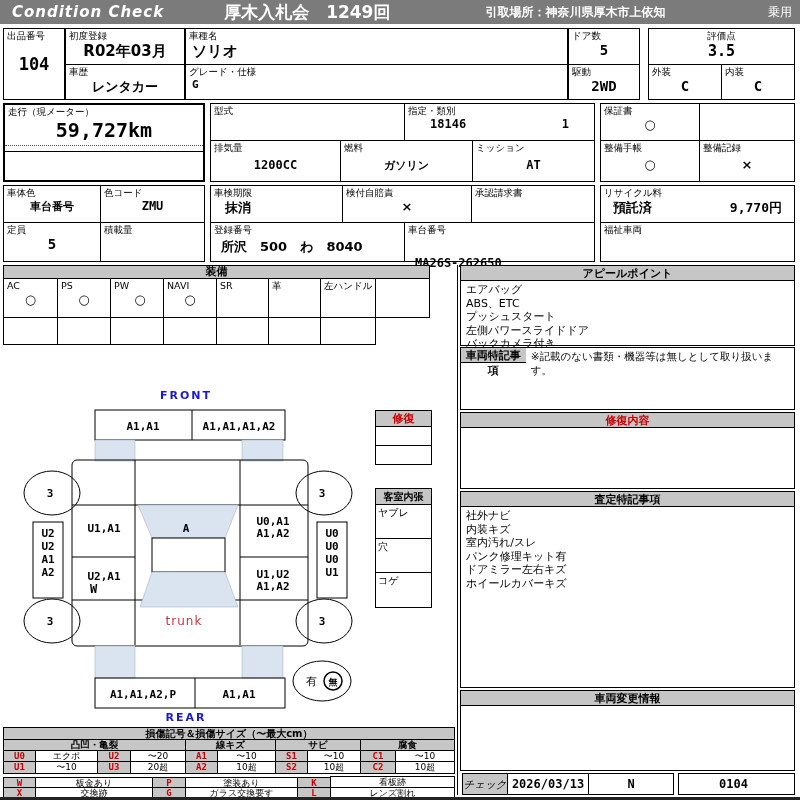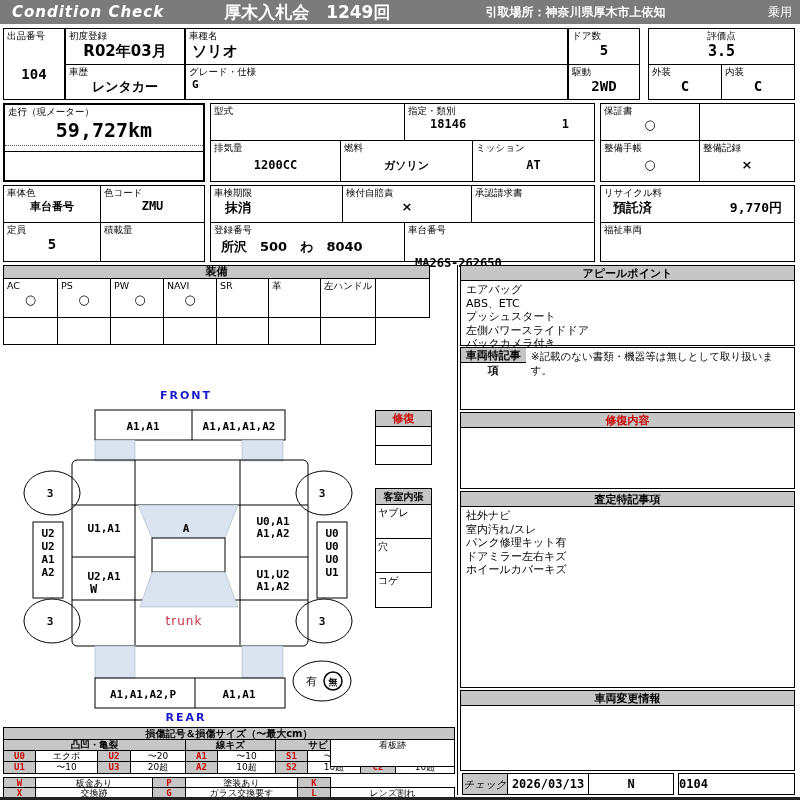--- a/index.html
+++ b/index.html
@@ -51,21 +51,21 @@
 
   <div class="abs hbar">
     <span class="brand">Condition  Check</span>
     <span class="htitle">厚木入札会　1249回</span>
     <span class="hpick">引取場所：神奈川県厚木市上依知</span>
     <span class="hcat">乗用</span>
   </div>
 
   <div class="abs cell" style="left:3px;top:28px;width:62px;height:72px">
     <div class="lb">出品番号</div>
-    <div class="cv" style="font-size:14px;margin-top:24px">104</div>
+    <div class="cv" style="font-size:17px;margin-top:12px">104</div>
   </div>
   <div class="abs cell" style="left:65px;top:28px;width:120px;height:37px">
     <div class="lb">初度登録</div>
     <div class="cvj" style="font-size:15px">R02年03月</div>
   </div>
   <div class="abs cell" style="left:65px;top:64px;width:120px;height:36px">
 
     <div class="lb">車歴</div>
     <div class="cvj">レンタカー</div>
   </div>
@@ -241,20 +241,21 @@
   </div>
 
   <div class="abs panel" style="left:460px;top:412px;width:335px;height:77px">
     <div class="ptitle red">修復内容</div>
   </div>
 
   <div class="abs panel" style="left:460px;top:491px;width:335px;height:197px">
     <div class="ptitle">査定特記事項</div>
     <div class="plist">
       <div>社外ナビ</div>
+      <div>内装キズ</div>
       <div>室内汚れ/スレ</div>
       <div>パンク修理キット有</div>
       <div>ドアミラー左右キズ</div>
       <div>ホイールカバーキズ</div>
     </div>
   </div>
 
   <div class="abs panel" style="left:460px;top:690px;width:335px;height:81px">
     <div class="ptitle">車両変更情報</div>
   </div>
@@ -262,21 +263,21 @@
   <div class="abs cell" style="left:462px;top:773px;width:46px;height:22px;background:#c6c6c6">
     <div style="font-size:10.5px;text-align:center;line-height:20px;font-style:italic">チェック</div>
   </div>
   <div class="abs cell" style="left:507px;top:773px;width:82px;height:22px">
     <div class="cv" style="font-size:12px;line-height:20px">2026/03/13</div>
   </div>
   <div class="abs cell" style="left:588px;top:773px;width:86px;height:22px">
     <div class="cv" style="font-size:12px;line-height:20px">N</div>
   </div>
   <div class="abs cell" style="left:678px;top:773px;width:117px;height:22px">
-    <div class="cv" style="font-size:12px;line-height:20px;text-align:left;padding-right:6px">0104</div>
+    <div class="cv" style="font-size:12px;line-height:20px;text-align:center;padding-right:6px">0104</div>
   </div>
 
   <svg class="abs" style="left:0;top:385px" width="460" height="345" viewBox="0 0 460 345">
     <text x="186" y="14" class="dirlbl">FRONT</text>
 
     <rect x="95" y="25" width="190" height="30" class="ln"></rect>
     <line x1="192" y1="25" x2="192" y2="55" class="ln"></line>
     <text x="143" y="45" class="dmg">A1,A1</text>
     <text x="239" y="45" class="dmg">A1,A1,A1,A2</text>
 
@@ -380,21 +381,21 @@
   <div class="abs cell legcode leg" style="left:275px;top:761px;width:33px;height:13px">S2</div>
   <div class="abs cell legval leg" style="left:307px;top:761px;width:54px;height:13px">10超</div>
   <div class="abs cell legcode leg" style="left:360px;top:761px;width:36px;height:13px">C2</div>
   <div class="abs cell legval leg" style="left:395px;top:761px;width:60px;height:13px">10超</div>
 
   <div class="abs cell legcode leg" style="left:3px;top:777px;width:33px;height:11px">W</div>
   <div class="abs cell legval leg" style="left:35px;top:777px;width:118px;height:11px">板金あり</div>
   <div class="abs cell legcode leg" style="left:152px;top:777px;width:34px;height:11px">P</div>
   <div class="abs cell legval leg" style="left:185px;top:777px;width:113px;height:11px">塗装あり</div>
   <div class="abs cell legcode leg" style="left:297px;top:777px;width:34px;height:11px">K</div>
-  <div class="abs cell legval leg" style="left:330px;top:739px;width:125px;height:28px">看板跡</div>
+  <div class="abs cell legval leg" style="left:330px;top:776px;width:125px;height:19px">看板跡</div>
   <div class="abs cell legcode leg" style="left:3px;top:787px;width:33px;height:11px">X</div>
   <div class="abs cell legval leg" style="left:35px;top:787px;width:118px;height:11px">交換跡</div>
   <div class="abs cell legcode leg" style="left:152px;top:787px;width:34px;height:11px">G</div>
   <div class="abs cell legval leg" style="left:185px;top:787px;width:113px;height:11px">ガラス交換要す</div>
   <div class="abs cell legcode leg" style="left:297px;top:787px;width:34px;height:11px">L</div>
   <div class="abs cell legval leg" style="left:330px;top:787px;width:125px;height:11px">レンズ割れ</div>
 
   <div class="abs" style="left:0;top:797px;width:800px;height:3px;background:#222"></div>
 </div>
 

